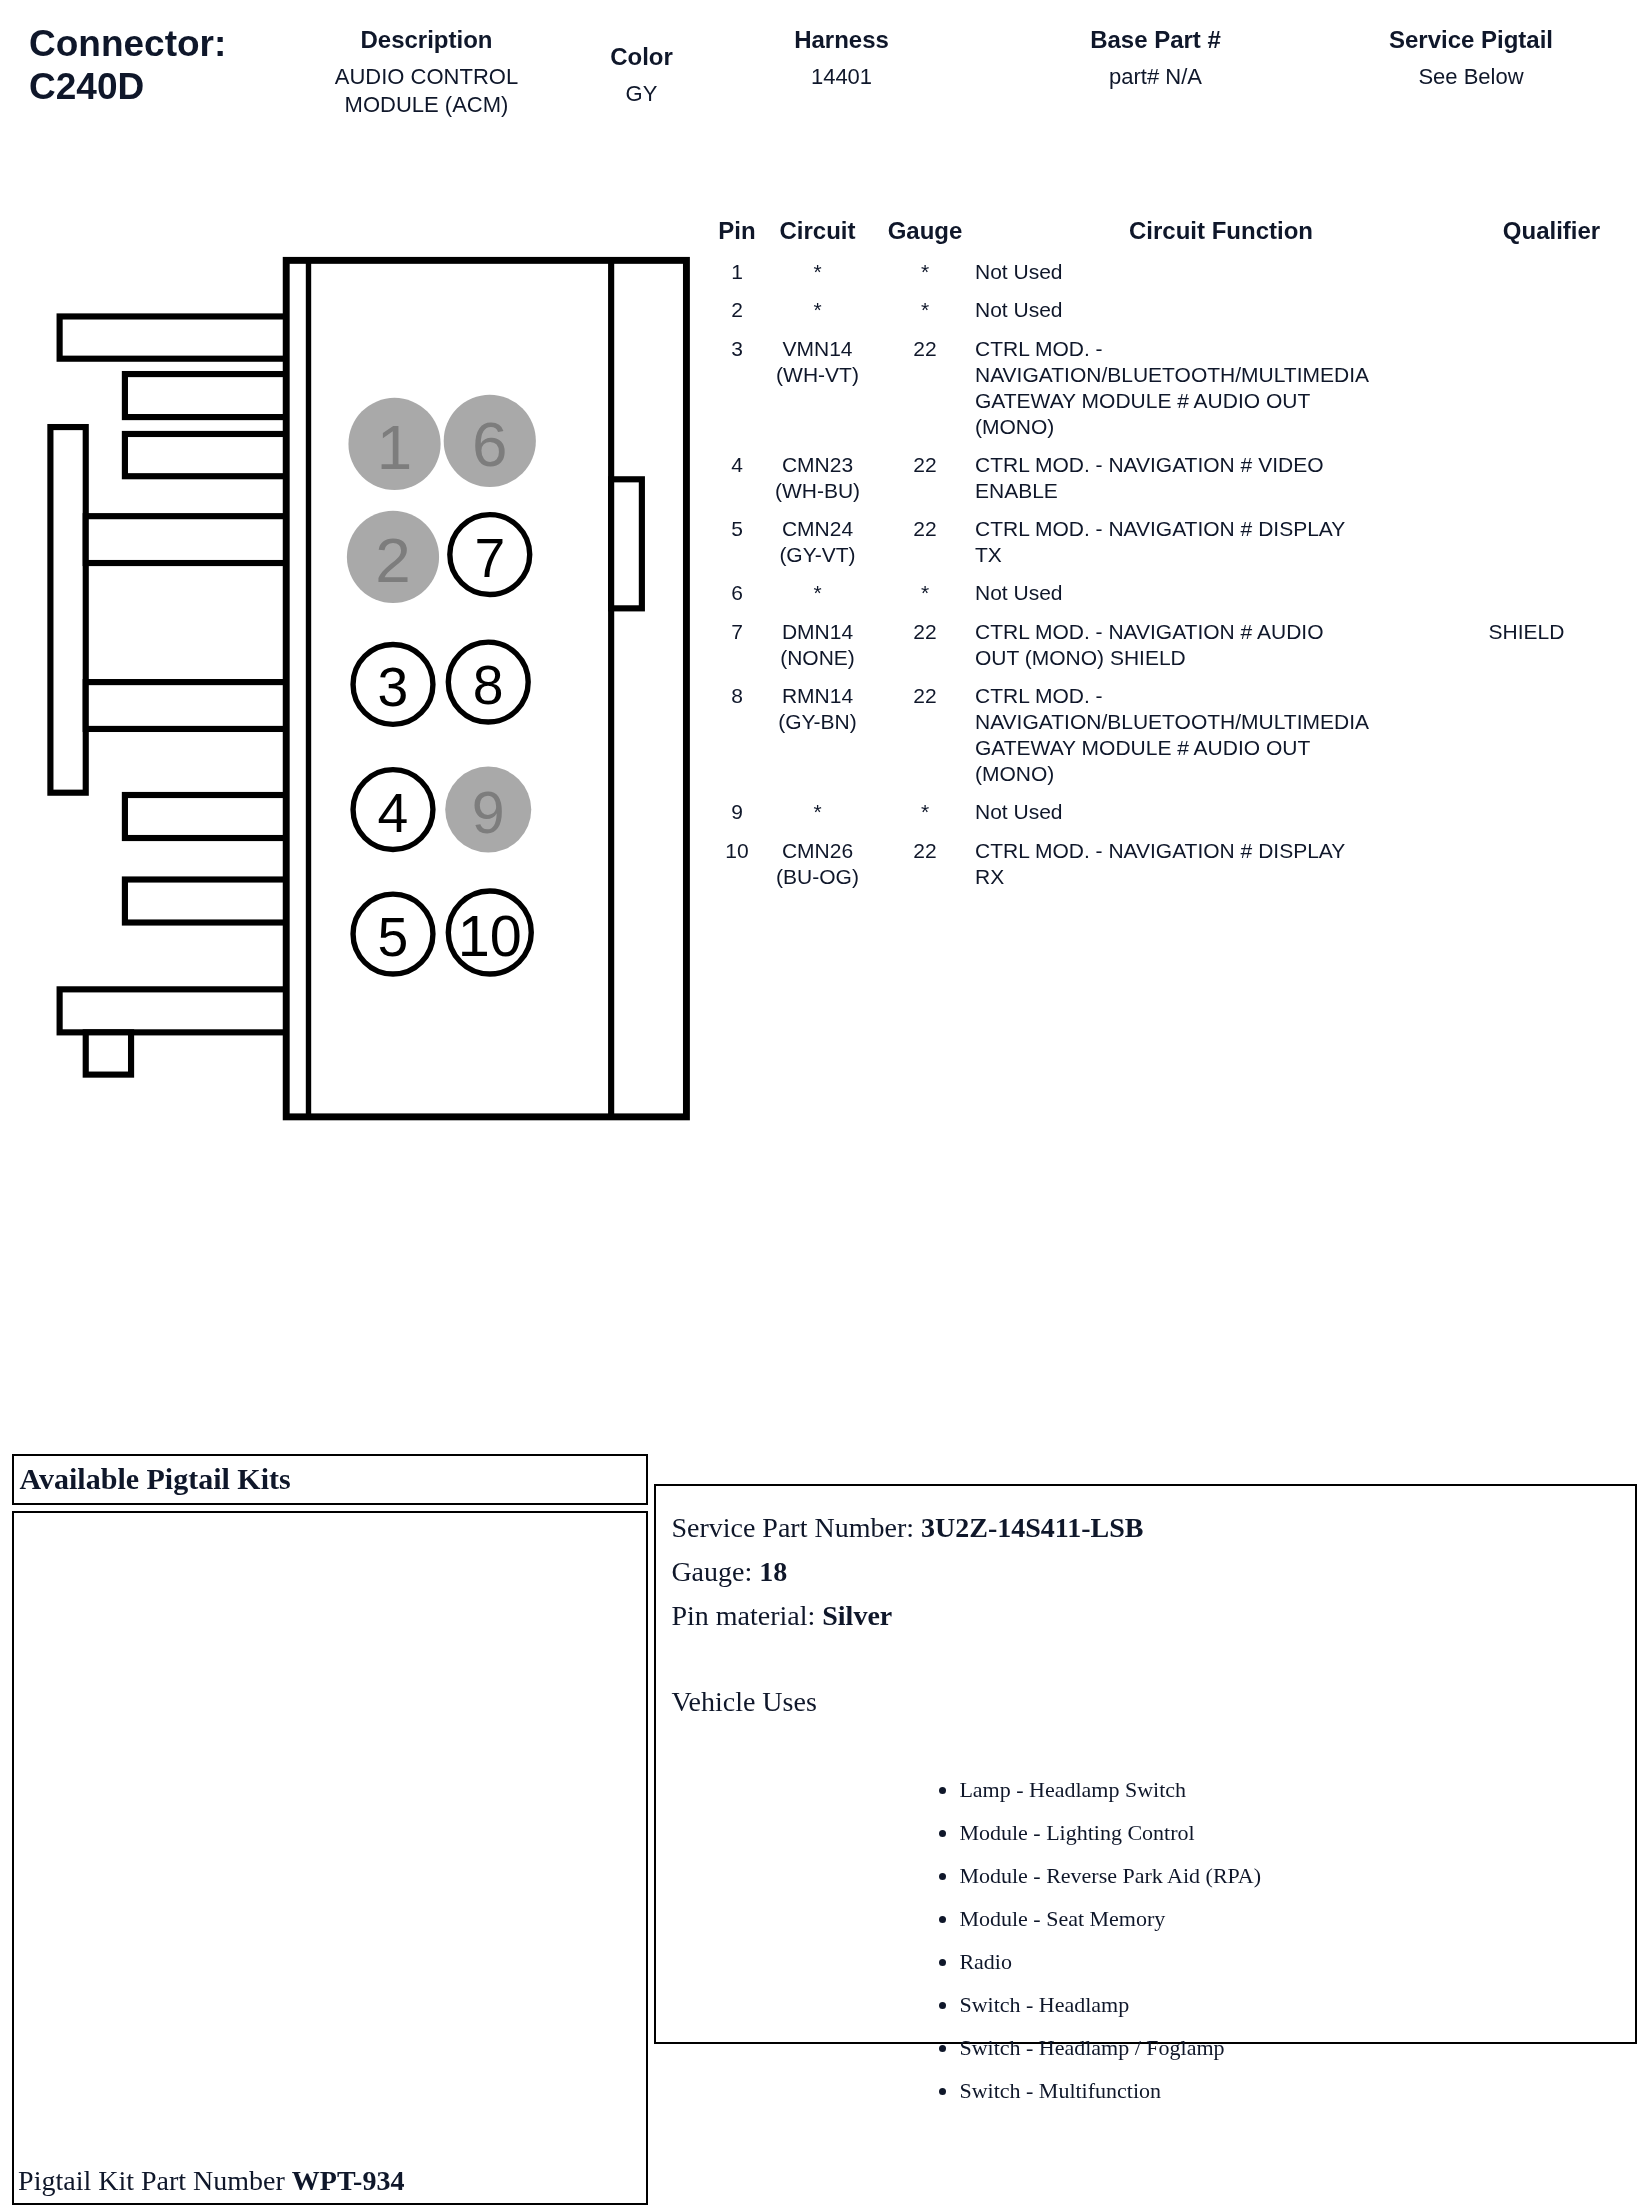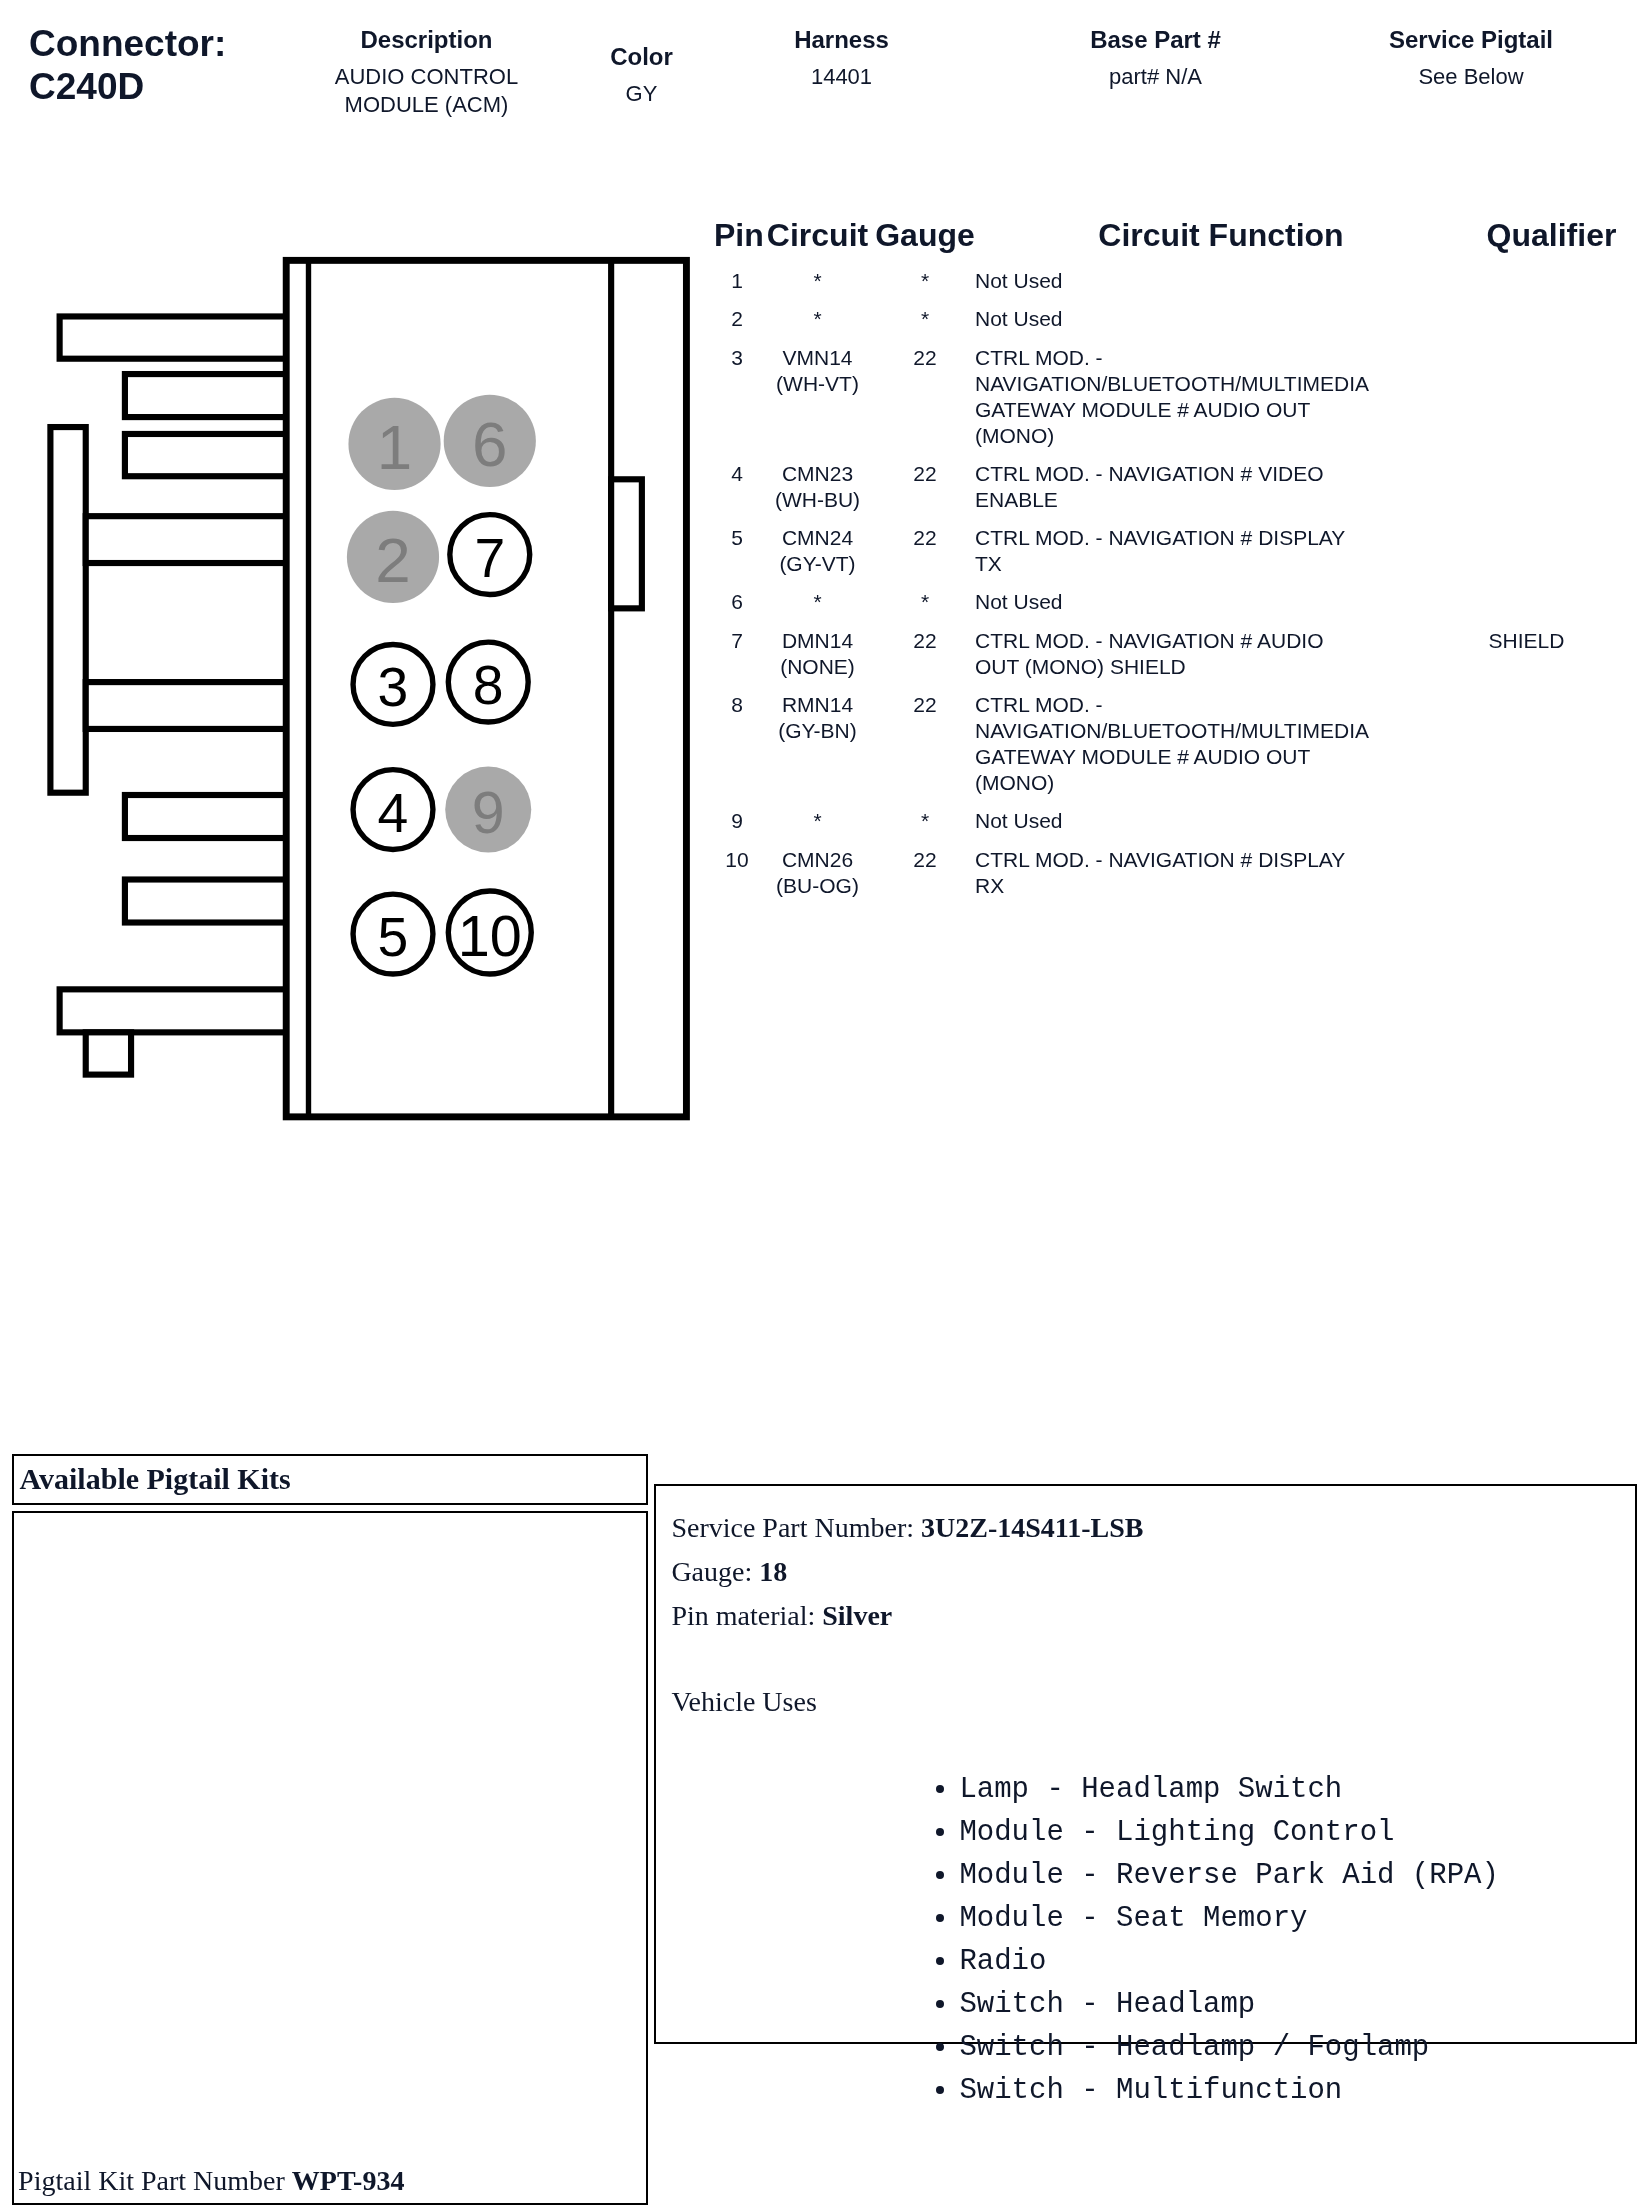--- a/index.html
+++ b/index.html
@@ -19,21 +19,21 @@
   .col-basepart{ left:1052px; top:26px; width:207px; }
   .col-pigtail { left:1356px; top:26px; width:230px; }
 
   
   .connector-svg { position:absolute; left:31px; top:255px; }
   .connector-svg text { font-family:"Liberation Sans", sans-serif; }
 
   
   .pin-table { position:absolute; left:714px; top:217px; width:929px; }
   .pin-table table { border-collapse:collapse; width:922px; table-layout:fixed; }
-  .pin-table th { font-size:32px; font-weight:bold; text-align:center; padding:0 0 14px 0; vertical-align:bottom; }
+  .pin-table th { font-size:24px; font-weight:bold; text-align:center; padding:0 0 14px 0; vertical-align:bottom; }
   .pin-table td { font-size:21px; line-height:26px; vertical-align:top; padding:0 0 12.3px 0; }
   .td-pin      { text-align:center; }
   .td-circuit  { text-align:center; white-space:pre-line; }
   .td-gauge    { text-align:center; }
   .td-fn       { text-align:left; white-space:pre-line; padding-right:7.7px !important; }
   .td-q        { text-align:left; padding-left:21.5px !important; }
 
   
   .serif { font-family:"Liberation Serif", serif; }
   .pigtail-title-box {
@@ -47,21 +47,21 @@
   }
   .kit-line { position:absolute; left:4.6px; bottom:6.1px; font-size:28px; }
   .pigtail-right-box {
     position:absolute; left:654px; top:1484px; width:983px; height:560px;
     border:2.3px solid #000; box-sizing:border-box;
     padding:20px 15.4px 0 15.4px;
   }
   .svc-line { font-size:28px; line-height:44px; }
   .vehicle-uses-title { font-size:28px; line-height:44px; margin-top:42px; }
   .vehicle-uses { list-style:disc; margin:44px 0 0 0; padding-left:288px; }
-  .vehicle-uses li { font-size:29px; line-height:43px;font-family:Liberation Mono, monospace; }
+  .vehicle-uses li { font-size:22px; line-height:43px; }
 </style>
 </head>
 <body>
 
 <div class="page">
 
   <div class="hdr-conn">
     <div>Connector:</div>
     <div>C240D</div>
   </div>

